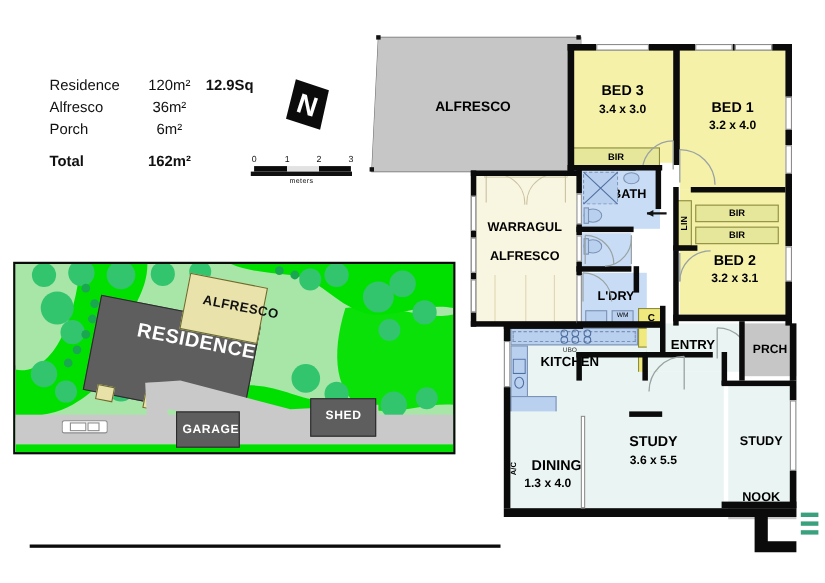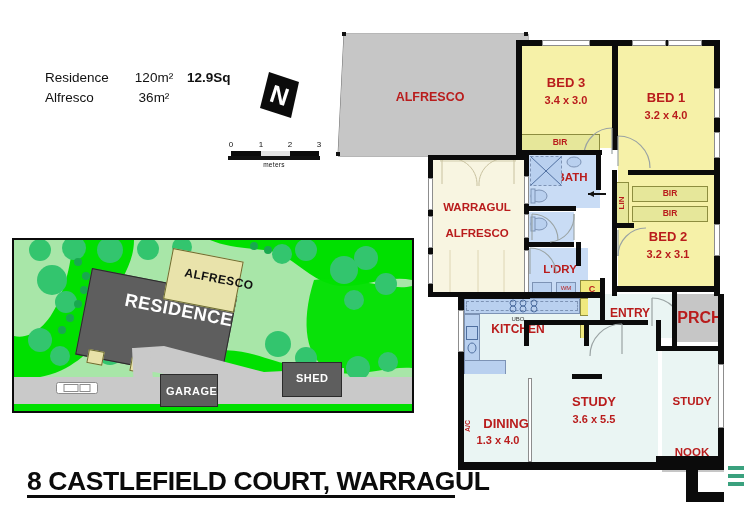--- a/index.html
+++ b/index.html
@@ -59,21 +59,21 @@
   .sp-dark { background: #5e5e5e; border: 1px solid #2b2b2b; }
   .sp-road { position:absolute; left:0; bottom:0; width: 100%; height: 34px; background: #c9c9c9; }
   .sp-curb { position:absolute; left:0; bottom:0; width: 100%; height: 7px; background: #00e000; }
 
   
   .floorplan { position: absolute; left: 332px; top: 30px; width: 410px; height: 440px; }
   .fp { position: absolute; }
   .wall { background: #0b0b0b; }
   .room { position: absolute; }
   .rname {
-    position: absolute; text-align: center; color: #b91c1c;
+    position: absolute; text-align: center; color: #000000;
     font-weight: bold; white-space: nowrap; line-height: 1.15;
     transform: translate(-50%,-50%);
   }
   .rdim { font-weight: bold; }
   .vert { writing-mode: vertical-rl; transform: translate(-50%,-50%) rotate(180deg); }
   .win { position: absolute; background: #ffffff; border: 1px solid #8d8d8d; }
   .fixture { position: absolute; border: 1px solid #7d93b5; background: #b9d0ef; }
   .fix-dash { position: absolute; border: 1px dashed #7d93b5; }
 
   
@@ -100,20 +100,30 @@
     <table>
       <tbody>
           <tr>
         <td class="lbl">Residence</td>
         <td class="val">120m²</td>
         <td class="sq">12.9Sq</td>
       </tr>
       <tr>
         <td class="lbl">Alfresco</td>
         <td class="val">36m²</td>
+        <td class="sq"></td>
+      </tr>
+      <tr>
+        <td class="lbl">Porch</td>
+        <td class="val">6m²</td>
+        <td class="sq"></td>
+      </tr>
+      <tr class="total">
+        <td class="lbl">Total</td>
+        <td class="val">162m²</td>
         <td class="sq"></td>
       </tr>
     </tbody>
       </table>
   </div>
 
   <div class="compass">
     <svg width="50" height="55" viewBox="0 0 50 55" xmlns="http://www.w3.org/2000/svg">
       <polygon points="14,2 44,12 36,48 5,38" fill="#0b0b0b"></polygon>
       <text x="24" y="34" font-family="Liberation Sans, sans-serif" font-size="25" font-weight="bold" fill="#ffffff" text-anchor="middle" transform="rotate(18 24 27)">N</text>
@@ -361,21 +371,21 @@
     <div class="room" style="left:130px; top:344px; width:68px; height:96px; background:#eaf5f3;"></div>
     <div class="rname" style="left:174px; top:394px; font-size:13px;">DINING</div>
     <div class="rname rdim" style="left:166px; top:410px; font-size:11px;">1.3 x 4.0</div>
     <div class="rname vert" style="left:136px; top:396px; font-size:7px;">A/C</div>
 
     <div class="room" style="left:330px; top:320px; width:62px; height:110px; background:#eaf5f3;"></div>
     <div class="rname" style="left:360px; top:372px; font-size:11.5px;">STUDY</div>
     <div class="rname" style="left:360px; top:388px; font-size:11.5px;margin-top:35px;">NOOK</div>
 
     <div class="room" style="left:344px; top:264px; width:48px; height:48px; background:#c6c6c6;"></div>
-    <div class="rname" style="left:368px; top:288px; font-size:16px;">PRCH</div>
+    <div class="rname" style="left:368px; top:288px; font-size:11px;">PRCH</div>
 
     <div class="room" style="left:330px; top:430px; width:62px; height:12px; background:#c6c6c6;"></div>
 
     <div class="fp wall" style="left:184px; top:10px; width:204px; height:6px;"></div>
     <div class="win" style="left:210px; top:10px; width:48px; height:6px;"></div>
     <div class="win" style="left:300px; top:10px; width:34px; height:6px;"></div>
     <div class="win" style="left:336px; top:10px; width:34px; height:6px;"></div>
 
     <div class="fp wall" style="left:184px; top:10px; width:6px; height:118px;"></div>
 
@@ -465,21 +475,20 @@
     <div class="fp wall" style="left:324px; top:316px; width:66px; height:5px;"></div>
     <div class="fp wall" style="left:324px; top:426px; width:68px; height:6px;"></div>
     <div class="fp wall" style="left:340px; top:262px; width:5px; height:54px;"></div>
 
     <svg class="fp" style="left:256px; top:292px" width="36" height="36">
       <path d="M34,2 A32,32 0 0 0 2,34" fill="none" stroke="#9aa3a3" stroke-width="1.2"></path>
       <line x1="34" y1="2" x2="34" y2="32" stroke="#9aa3a3" stroke-width="1.2"></line>
     </svg>
   </div>
 
-  <div class="title">8 CASTLEFIELD COURT, WARRAGUL</div>
   <div class="title-rule"></div>
 
   <svg class="logo" viewBox="0 0 62 42">
     <path d="M2,2 L14,2 L14,30 L40,30 L40,40 L2,40 Z" fill="#0b0b0b"></path>
     <rect x="44" y="4" width="16" height="4" fill="#3aa17e"></rect>
     <rect x="44" y="12" width="16" height="4" fill="#3aa17e"></rect>
     <rect x="44" y="20" width="16" height="4" fill="#3aa17e"></rect>
   </svg>
 
 </div>

